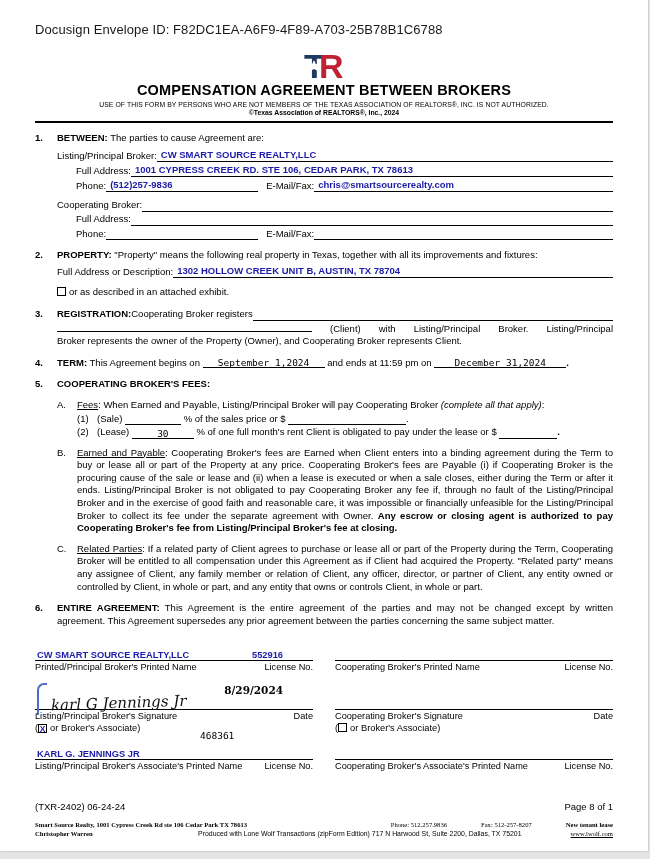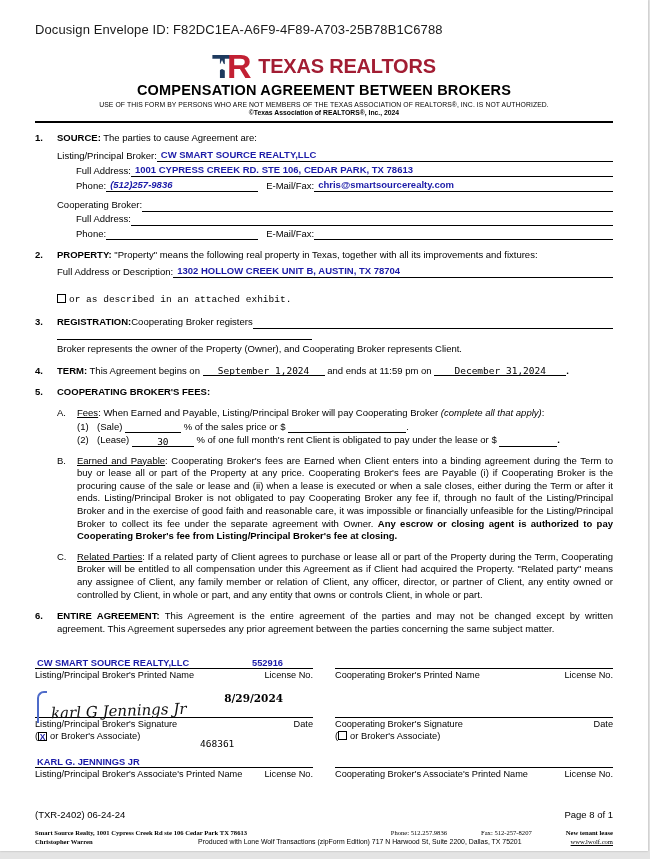--- a/index.html
+++ b/index.html
@@ -22,21 +22,21 @@
   .sec { display:flex; margin-top:9px; }
   .sec-num { width:22px; font-weight:bold; flex:none; }
   .sec-body { flex:1; min-width:0; }
   b.h { font-weight:bold; }
   .just { text-align:justify; }
   .spread { text-align:justify; text-align-last:justify; }
 
   .frow { display:flex; align-items:flex-end; white-space:nowrap; margin-top:1.5px; }
   .frow .lbl { flex:none; }
   .line { flex:1; border-bottom:1px solid #000; min-height:12px; padding:0 4px; overflow:hidden; }
-  .line-w { flex:none; border-bottom:1px solid #000; min-height:12px; padding:0 4px;font-style:italic; }
+  .line-w { flex:none; border-bottom:1px solid #000; min-height:12px; padding:0 4px; }
   .indent1 { margin-left:19px; }
   .fill { color:#1b1ba8; font-weight:bold; }
   .mono { font-family:"DejaVu Sans Mono", monospace; font-weight:normal; color:#000; font-size:9.5px; }
   .blank { display:inline-block; border-bottom:1px solid #000; height:11px; vertical-align:baseline; text-align:center; }
 
   .cb { display:inline-block; width:9px; height:9px; border:1px solid #000; vertical-align:-1px; margin-right:3px; text-align:center; line-height:8px; font-size:8.5px; font-weight:bold; color:#1b1ba8; }
 
   .sub { display:flex; margin-top:8px; }
   .sub-letter { width:20px; flex:none; }
   .sub-body { flex:1; min-width:0; }
@@ -78,34 +78,33 @@
 
   <div class="docusign">Docusign Envelope ID: F82DC1EA-A6F9-4F89-A703-25B78B1C6788</div>
 
   <div class="header">
     <div class="logo-row">
       <svg width="40" height="32" viewBox="0 0 40 32">
         <text x="0" y="28" font-family="Liberation Sans, sans-serif" font-size="34" font-weight="bold" fill="#1e3a5e">T</text>
         <text x="15" y="28" font-family="Liberation Sans, sans-serif" font-size="34" font-weight="bold" fill="#c22033">R</text>
         <polygon points="10,10 11.8,14 16,14.4 13,17 13.9,21 10,18.9 6.1,21 7,17 4,14.4 8.2,14" fill="#ffffff"></polygon>
       </svg>
-      <span class="brand">TEXAS REALTORS</span>
     </div>
     <div class="title">COMPENSATION AGREEMENT BETWEEN BROKERS</div>
     <div class="subtitle">USE OF THIS FORM BY PERSONS WHO ARE NOT MEMBERS OF THE TEXAS ASSOCIATION OF REALTORS®, INC. IS NOT AUTHORIZED.</div>
     <div class="copyright">©Texas Association of REALTORS®, Inc., 2024</div>
   </div>
   <hr class="rule">
 
   <div class="content">
 
     <div class="sec">
       <div class="sec-num">1.</div>
       <div class="sec-body">
-        <div><b class="h">SOURCE:</b><span> The parties to cause Agreement are:</span></div>
+        <div><b class="h">BETWEEN:</b><span> The parties to cause Agreement are:</span></div>
         <div class="frow" style="margin-top:4px;">
           <span class="lbl">Listing/Principal Broker:</span>
           <span class="line"><span class="fill">CW SMART SOURCE REALTY,LLC</span></span>
         </div>
         <div class="frow indent1">
           <span class="lbl">Full Address:</span>
           <span class="line"><span class="fill">1001 CYPRESS CREEK RD. STE 106, CEDAR PARK, TX  78613</span></span>
         </div>
         <div class="frow indent1">
           <span class="lbl">Phone:</span>
@@ -131,36 +130,37 @@
     </div>
 
     <div class="sec">
       <div class="sec-num">2.</div>
       <div class="sec-body">
         <div class="just"><b class="h">PROPERTY:</b><span> "Property" means the following real property in Texas, together with all its improvements and fixtures:</span></div>
         <div class="frow" style="margin-top:3px;">
           <span class="lbl">Full Address or Description:</span>
           <span class="line"><span class="fill">1302 HOLLOW CREEK UNIT B, AUSTIN, TX  78704</span></span>
         </div>
-        <div style="margin-top:16px;font-family:Liberation Mono, monospace;">
+        <div style="margin-top:8px;">
           <span class="cb"></span><span>or as described in an attached exhibit.</span>
         </div>
       </div>
     </div>
 
     <div class="sec">
       <div class="sec-num">3.</div>
       <div class="sec-body">
         <div class="frow" style="margin-top:0;">
           <b class="h lbl">REGISTRATION:</b>
           <span class="lbl"> Cooperating Broker registers</span>
           <span class="line"></span>
         </div>
         <div class="spread">
           <span class="blank" style="width:255px;"></span>
+          <span>(Client) with Listing/Principal Broker. Listing/Principal</span>
         </div>
         <div>Broker represents the owner of the Property (Owner), and Cooperating Broker represents Client.</div>
       </div>
     </div>
 
     <div class="sec">
       <div class="sec-num">4.</div>
       <div class="sec-body" style="white-space:nowrap;">
         <b class="h">TERM:</b><span> This Agreement begins on</span>
         <span class="blank" style="width:122px;"><span class="mono">September 1,2024</span></span>
@@ -221,21 +221,21 @@
   </div>
 
   <div class="sigs">
 
     <div class="sig-col">
       <div class="sig-valline">
         <span class="fill">CW SMART SOURCE REALTY,LLC</span>
         <span class="fill lic">552916</span>
       </div>
       <div class="sig-labels">
-        <span>Listing/Principal Broker's Printed Name</span>
+        <span>Printed/Principal Broker's Printed Name</span>
         <span>License No.</span>
       </div>
       <div class="sig-sign">
         <span class="docu-tab"></span>
         <span class="script">karl G Jennings Jr</span>
         <span class="sig-date">8/29/2024</span>
       </div>
       <div class="sig-labels">
         <span>Listing/Principal Broker's Signature</span>
         <span>Date</span>

